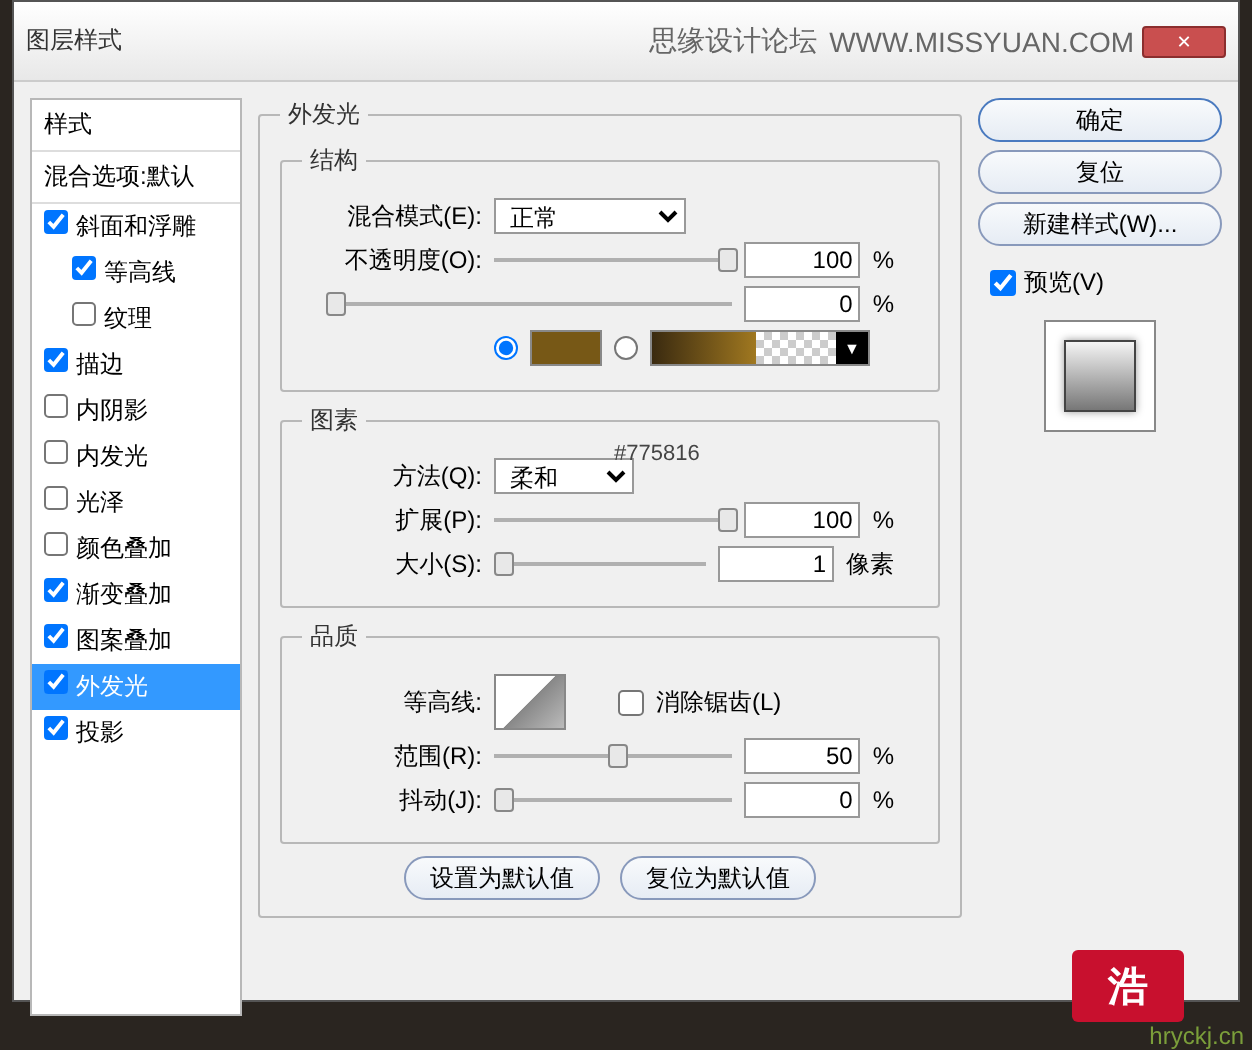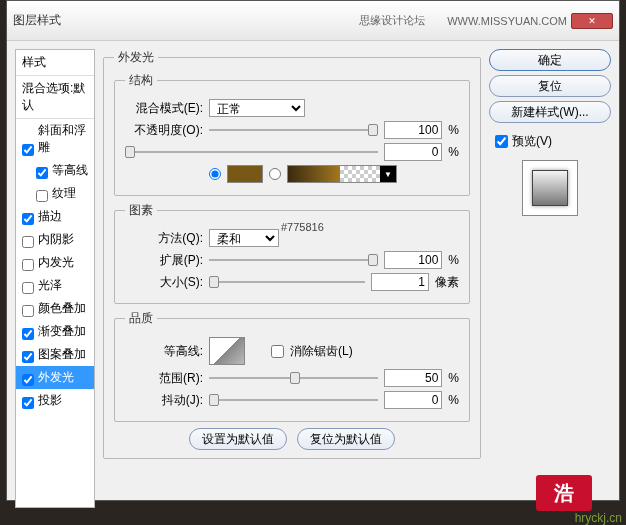--- a/index.html
+++ b/index.html
@@ -1,33 +1,33 @@
 <!DOCTYPE html>
 <html><head>
 <meta charset="utf-8">
 <style>
 *{box-sizing:border-box;margin:0;padding:0;font-family:"Microsoft YaHei",SimSun,Arial,sans-serif;font-size:12px}
 body{background:#2a2520;width:626px;height:525px;position:relative;overflow:hidden}
 .window{position:absolute;left:6px;top:0;right:6px;bottom:24px;background:#f0f0f0;border:1px solid #555}
 .titlebar{height:40px;background:linear-gradient(#fff,#e8e8e8);border-bottom:1px solid #ccc;display:flex;align-items:center;padding:0 6px;color:#333}
 .titlebar .spacer{flex:1}
-.titlebar .ext{font-size:11px;color:#666}
+.titlebar .ext{font-size:14px;color:#666}
 .close-btn{width:42px;height:16px;background:#c94f4f;border:1px solid #8b2e2e;border-radius:2px;margin-left:4px;position:relative}
 .close-btn:after{content:"✕";color:#fff;font-size:9px;position:absolute;left:50%;top:50%;transform:translate(-50%,-50%)}
 .body{display:flex;padding:8px;gap:8px;height:calc(100% - 24px)}
-.sidebar{width:80px;border:1px solid #b8b8b8;background:#fff}
+.sidebar{width:106px;border:1px solid #b8b8b8;background:#fff}
 .sidebar .hdr{padding:4px 6px;border-bottom:1px solid #ddd}
-.sidebar .item{padding:3px 6px;display:flex;align-items:flex-end;gap:4px;cursor:default}
+.sidebar .item{padding:3px 6px;display:flex;align-items:flex-start;gap:4px;cursor:default}
 .sidebar .item.sel{background:#3399ff;color:#fff}
 .sidebar .item input[type=checkbox]{width:12px;height:12px}
 .sidebar .indent{padding-left:20px}
 .center{flex:1;position:relative}
 fieldset{border:1px solid #b8b8b8;border-radius:2px;margin-bottom:6px;padding:6px 10px 8px}
 legend{padding:0 4px;color:#333}
-.row{display:flex;align-items:center;margin:4px 0;gap:6px}
+.row{display:flex;align-items:center;margin:4px 12px;gap:6px}
 .lbl{width:78px;text-align:right}
 select,input[type=text]{border:1px solid #999;background:#fff;padding:1px 3px;height:18px}
 .combo{width:96px}
 .slider{flex:1;height:16px;position:relative}
 .slider .track{position:absolute;left:0;right:0;top:7px;height:2px;background:#b0b0b0}
 .slider .thumb{position:absolute;top:2px;width:10px;height:12px;background:#e8e8e8;border:1px solid #888;border-radius:2px}
 .num{width:58px;text-align:right}
 .colopt{display:flex;align-items:center;gap:6px}
 .radio{width:12px;height:12px}
 .swatch{width:36px;height:18px;border:1px solid #888;display:inline-block}
@@ -50,21 +50,21 @@
 .logo span{color:#fff;font-size:20px;font-weight:bold}
 </style>
 </head>
 <body>
 
 <div class="window">
   <div class="titlebar">
     <span>图层样式</span>
     <span class="spacer"></span>
     <span class="ext">思缘设计论坛</span>
-    <span class="ext" style="margin-left:22px">WWW.MISSYUAN.COM</span>
+    <span class="ext" style="margin-left:6px">WWW.MISSYUAN.COM</span>
     <div class="close-btn"></div>
   </div>
   <div class="body">
     <div class="sidebar">
       <div class="hdr">样式</div>
       <div class="hdr">混合选项:默认</div>
       <div id="side-items">
           <div class="item">
             <input type="checkbox" checked="" style="">
             <span>斜面和浮雕</span>

